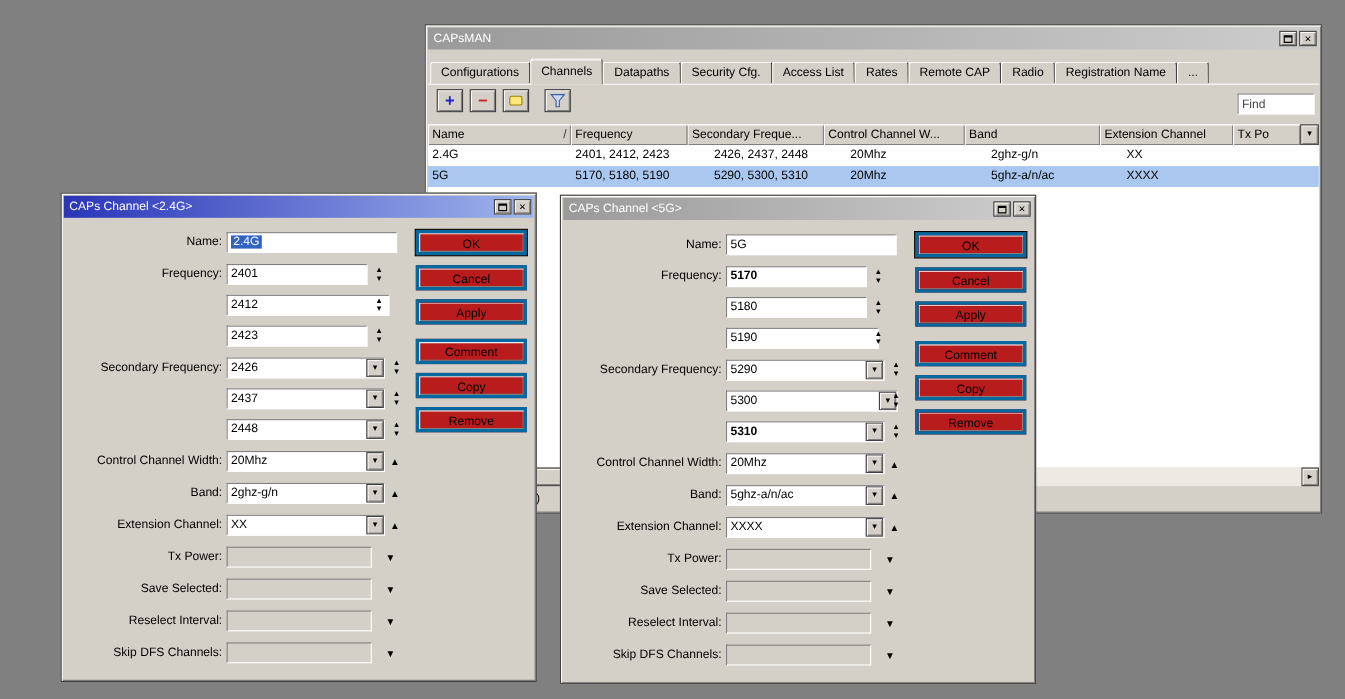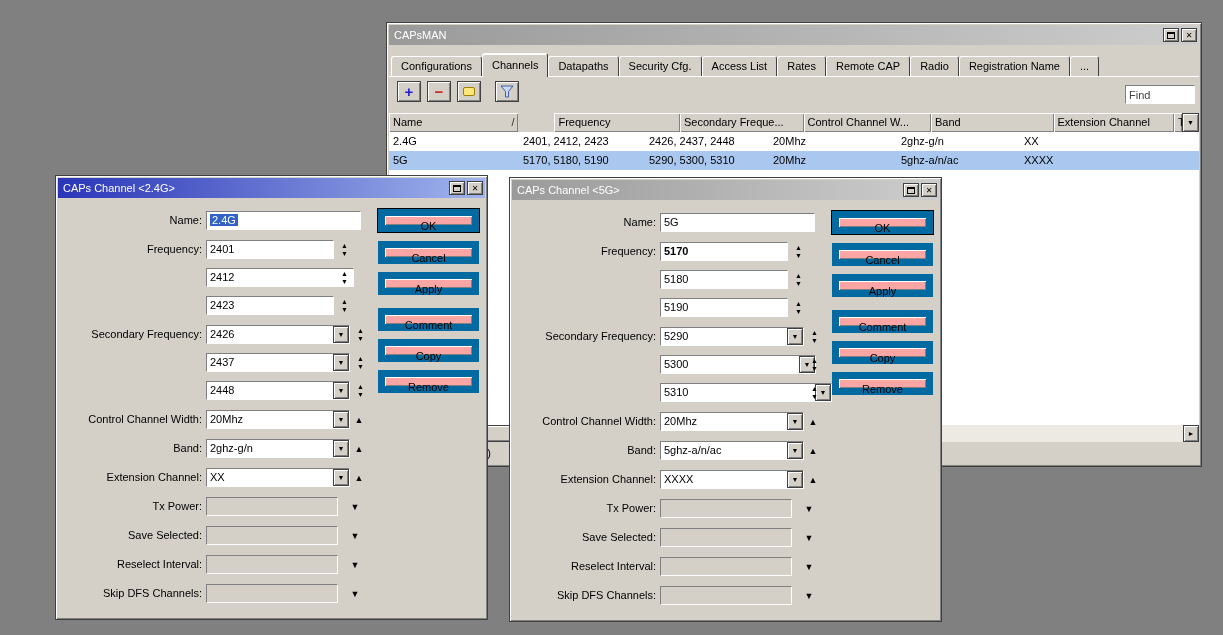--- a/index.html
+++ b/index.html
@@ -75,22 +75,22 @@
   .textbox.disabled { background:#d4d0c8; }
   .combo { padding-right:18px; }
   .cbtn { position:absolute; right:0; top:0; width:16px; height:17px; background:#d4d0c8;
     border:1px solid #404040; box-shadow: inset 1px 1px 0 #fff, inset -1px -1px 0 #808080;
     display:flex; align-items:center; justify-content:center; }
   .cArr { font-size:7px; line-height:7px; }
   .spin { position:absolute; width:13px; height:19px; display:flex; flex-direction:column;
     align-items:center; justify-content:center; }
   .spin span { font-size:7px; line-height:8px; }
   .sgl { position:absolute; width:14px; text-align:center; font-size:9px; line-height:12px; }
-  .btn { position:absolute; left:322px; width:101px; height:23px; background:#fca5a5;
-    border:7px solid #0369a1; box-shadow: inset 1px 1px 0 #fff, inset -1px -1px 0 #808080;
+  .btn { position:absolute; left:322px; width:101px; height:23px; background:#b91c1c;
+    border:3px solid #0369a1; box-shadow: inset 1px 1px 0 #fff, inset -1px -1px 0 #808080;
     text-align:center; line-height:21px; }
   .btn.default { outline:1px solid #000; }
   .selhl { background:#3163c5; color:#fff; padding:0 2px; }
 </style>
 </head>
 <body>
 
 <div style="position:absolute;inset:0;padding-left:47px;">
 
   <div class="window" style="left:386px;top:22px;width:816px;height:445px;">
@@ -134,21 +134,21 @@
         <polygon points="1,1 13,1 8.5,6.5 8.5,12 5.5,12 5.5,6.5" fill="#cdd9f2" stroke="#3c5aa8" stroke-width="1"></polygon>
       </svg>
     </div>
     <input class="find" placeholder="Find" style="">
 
     <div class="thead">
       <div class="hcell" style="width:130px;">
         <span>Name</span>
         <span class="sort">/</span>
       </div>
-      <div class="hcell" style="width:126px;margin-left:36px;">
+      <div class="hcell" style="width:106px;">
           <span>Frequency</span>
         </div>
       <div class="hcell" style="width:124px;">
           <span>Secondary Freque...</span>
         </div>
       <div class="hcell" style="width:128px;">
           <span>Control Channel W...</span>
         </div>
       <div class="hcell" style="width:123px;">
           <span>Band</span>
@@ -342,21 +342,21 @@
     <div class="textbox" style="top:64px;left:150px;width:128px;font-weight:bold;"><span>5170</span></div>
     <div class="spin" style="top:64px;left:282px;">
         <span>▲</span>
         <span>▼</span>
       </div>
     <div class="textbox" style="top:92px;left:150px;width:128px;"><span>5180</span></div>
     <div class="spin" style="top:92px;left:282px;">
         <span>▲</span>
         <span>▼</span>
       </div>
-    <div class="textbox" style="top:120px;left:150px;width:128px;"><span>5190</span></div>
+    <div class="textbox" style="top:120px;left:150px;width:139px;"><span>5190</span></div>
     <div class="spin" style="top:120px;left:282px;">
         <span>▲</span>
         <span>▼</span>
       </div>
 
     <div class="flabel" style="top:149px;">Secondary Frequency:</div>
     <div class="textbox combo" style="top:149px;left:150px;width:144px;">
       <span>5290</span>
       <span class="cbtn">
           <span class="cArr">▼</span>
@@ -369,21 +369,21 @@
     <div class="textbox combo" style="top:177px;left:150px;width:156px;">
       <span>5300</span>
       <span class="cbtn">
           <span class="cArr">▼</span>
         </span>
     </div>
     <div class="spin" style="top:177px;left:298px;">
         <span>▲</span>
         <span>▼</span>
       </div>
-    <div class="textbox combo" style="top:205px;left:150px;width:172px;">
+    <div class="textbox combo" style="top:205px;left:150px;width:144px;font-weight:bold;">
       <span>5310</span>
       <span class="cbtn">
           <span class="cArr">▼</span>
         </span>
     </div>
     <div class="spin" style="top:205px;left:298px;">
         <span>▲</span>
         <span>▼</span>
       </div>
 

